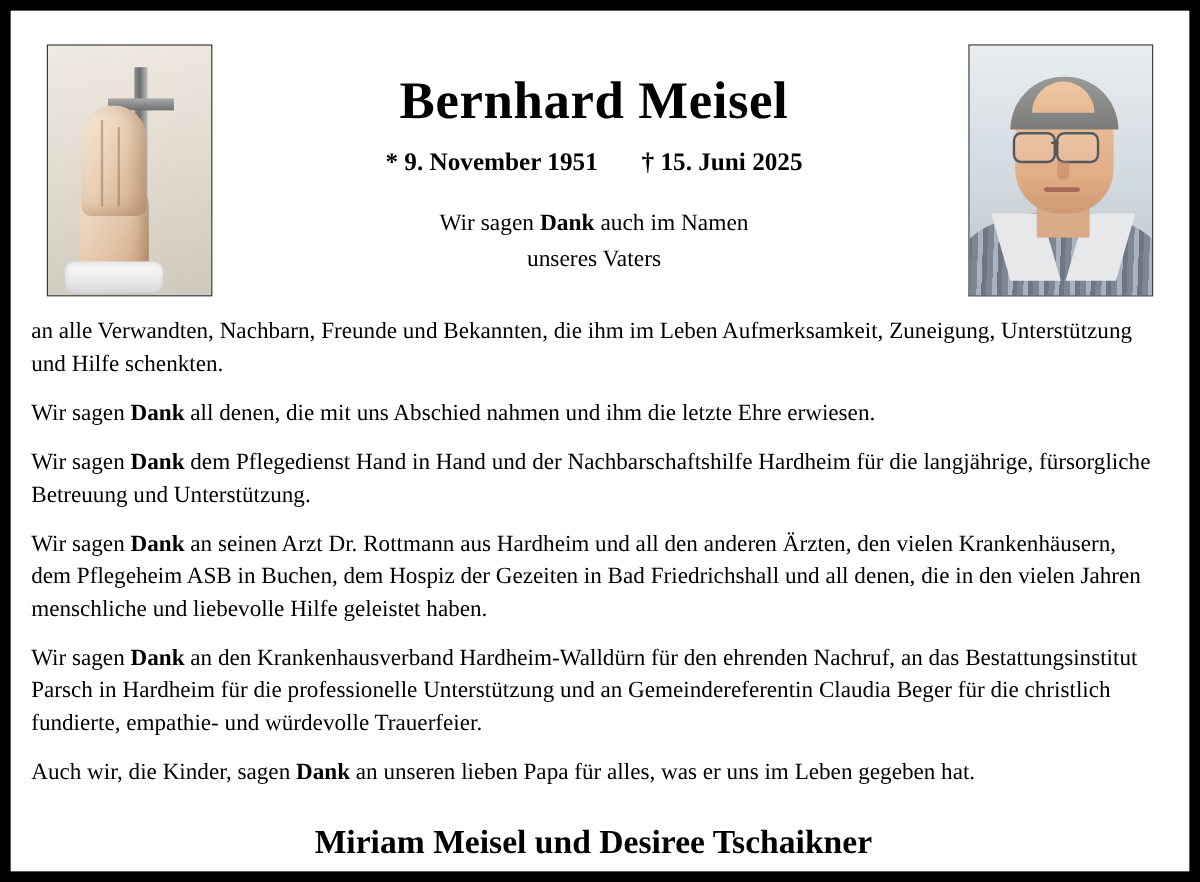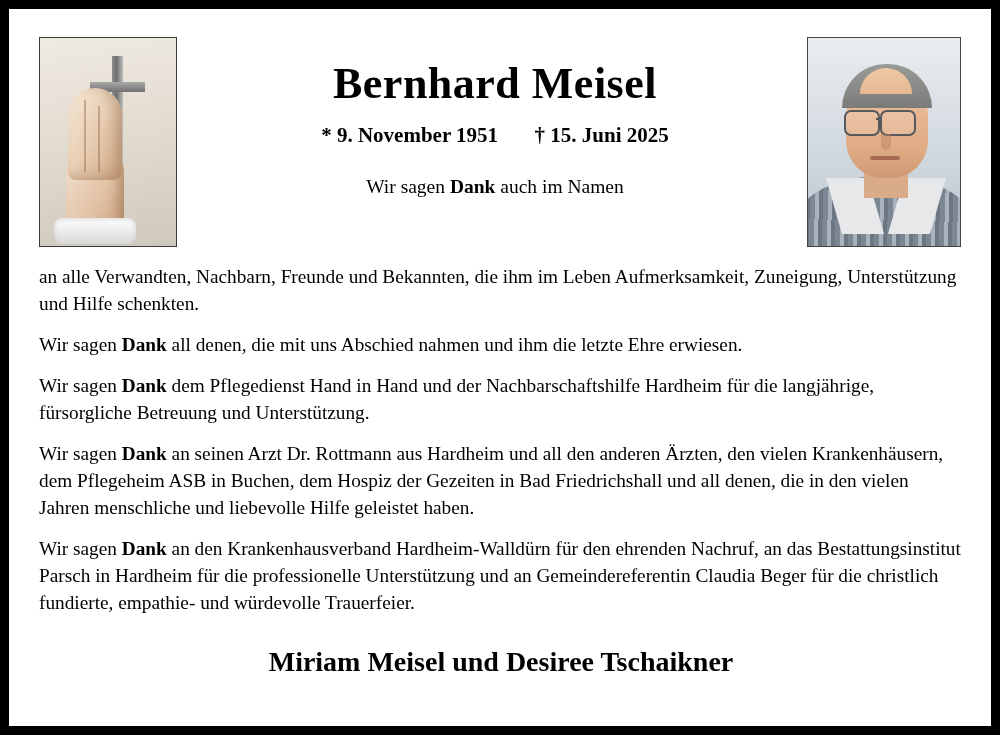--- a/index.html
+++ b/index.html
@@ -240,21 +240,21 @@
   .thanks-lead {
     margin-top: 24px;
     font-size: 19.5px;
     line-height: 1.55;
   }
   .thanks-lead b { font-weight: bold; }
 
   
   .body-text {
     position: absolute;
-    left: 30px;
+    left: 17px;
     right: 28px;
     top: 254px;
     font-size: 19.3px;
     line-height: 1.40;
   }
   .para { margin-bottom: 14px; }
   .para:last-child { margin-bottom: 0; }
   .para b { font-weight: bold; }
 
   .signature {
@@ -303,31 +303,33 @@
         <div class="name">Bernhard Meisel</div>
         <div class="dates">
           <span>* 9. November 1951</span>
           <span class="gap"></span>
           <span>† 15. Juni 2025</span>
         </div>
         <div class="thanks-lead">
           <div>
             <span>Wir sagen </span><b>Dank</b><span> auch im Namen</span>
           </div>
+          <div>unseres Vaters</div>
         </div>
       </div>
 
     </div>
 
     <div class="body-text">
       <div id="paragraphs">
           <div class="para"><span>an alle Verwandten, Nachbarn, Freunde und Bekannten, die ihm im Leben Aufmerksamkeit, Zuneigung, Unterstützung und Hilfe schenkten.</span></div>
           <div class="para"><span>Wir sagen </span><b>Dank</b><span> all denen, die mit uns Abschied nahmen und ihm die letzte Ehre erwiesen.</span></div>
           <div class="para"><span>Wir sagen </span><b>Dank</b><span> dem Pflegedienst Hand in Hand und der Nachbarschaftshilfe Hardheim für die langjährige, fürsorgliche Betreuung und Unterstützung.</span></div>
           <div class="para"><span>Wir sagen </span><b>Dank</b><span> an seinen Arzt Dr. Rottmann aus Hardheim und all den anderen Ärzten, den vielen Krankenhäusern, dem Pflegeheim ASB in Buchen, dem Hospiz der Gezeiten in Bad Friedrichshall und all denen, die in den vielen Jahren menschliche und liebevolle Hilfe geleistet haben.</span></div>
           <div class="para"><span>Wir sagen </span><b>Dank</b><span> an den Krankenhausverband Hardheim-Walldürn für den ehrenden Nachruf, an das Bestattungsinstitut Parsch in Hardheim für die professionelle Unterstützung und an Gemeindereferentin Claudia Beger für die christlich fundierte, empathie- und würdevolle Trauerfeier.</span></div>
+          <div class="para"><span>Auch wir, die Kinder, sagen </span><b>Dank</b><span> an unseren lieben Papa für alles, was er uns im Leben gegeben hat.</span></div>
         </div>
       <div class="signature">Miriam Meisel und Desiree Tschaikner</div>
 
     </div>
 
   </div>
 </div>
 
 </body></html>

